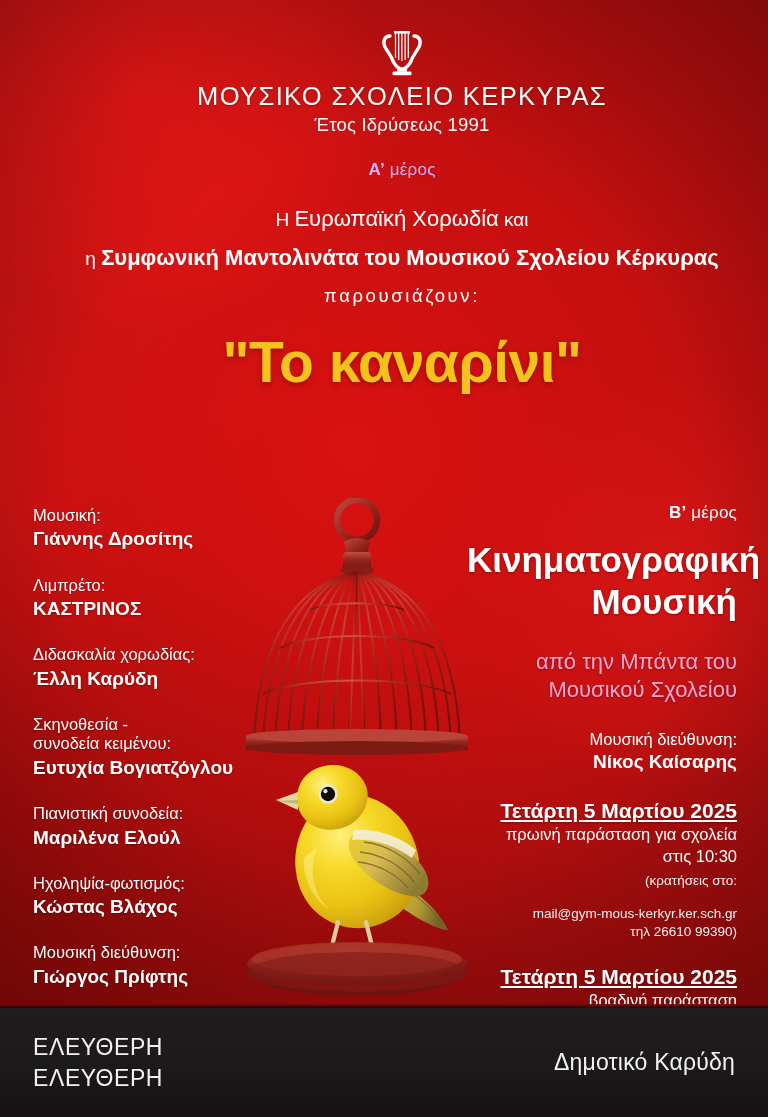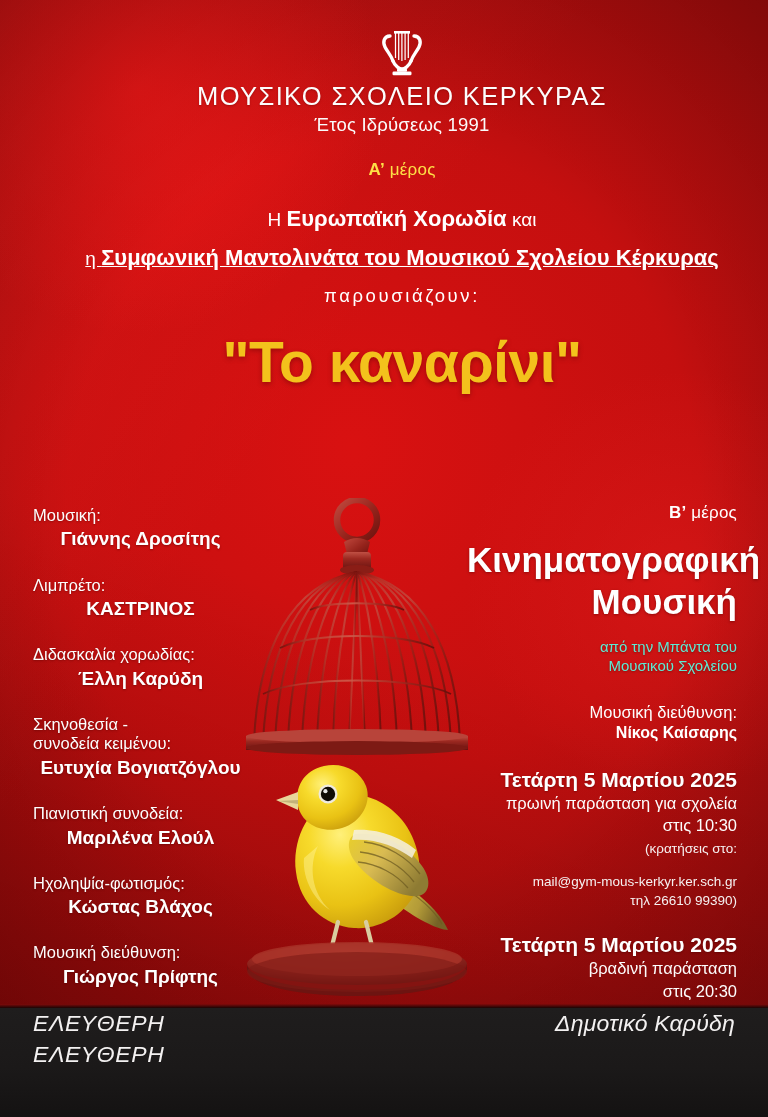--- a/index.html
+++ b/index.html
@@ -58,37 +58,36 @@
     font-size: 18.5px;
     color: #fbfbfb;
     font-weight: 400;
     margin-top: 3px;
     letter-spacing: .2px;
   }
 
   .part-a {
     margin-top: 24px;
     font-size: 17px;
-    color: #fde047;
+    color: #c4b5fd;
     letter-spacing: .2px;
   }
   .part-a b { font-weight: 700; }
 
   .line-choir {
     margin-top: 26px;
     font-size: 19px;
     color: #fff;
   }
-  .line-choir b { font-weight: 700; font-size: 22px; }
+  .line-choir b { font-weight: 400; font-size: 22px; }
 
   .line-mando {
     margin-top: 13px;
     font-size: 19px;
     color: #fff;
-    text-decoration: underline;
   }
   .line-mando b { font-weight: 700; font-size: 22px; }
 
   .line-present {
     margin-top: 14px;
     font-size: 18.5px;
     color: #fff;
     letter-spacing: 2.6px;
   }
   .line-opera {
@@ -133,57 +132,57 @@
     color: #fdfdfd;
     text-shadow: 0 1px 2px rgba(70,0,0,.4);
   }
   .credit .person {
     font-size: 19px;
     font-weight: 700;
     line-height: 1.22;
     margin-top: 2px;
     color: #ffffff;
     text-shadow: 0 1px 2px rgba(70,0,0,.45);
-    text-align: center;
   }
 
   .part-b {
     font-size: 17px;
     color: #fff;
     letter-spacing: .2px;
     margin-bottom: 16px;
   }
   .part-b b { font-weight: 700; }
 
   .rtitle {
     font-size: 35px;
     font-weight: 700;
     line-height: 1.2;
     color: #fff;
     text-shadow: 0 1px 3px rgba(70,0,0,.45);
   }
   .rsub {
-    margin-top: 15px;
-    font-size: 15px;
+    margin-top: 25px;
+    font-size: 22px;
     font-weight: 400;
     line-height: 1.25;
-    color: #5eead4;
+    color: #f9a8d4;
     text-shadow: 0 1px 2px rgba(70,0,0,.4);
   }
 
   .rcredit { margin-top: 27px; }
   .rcredit .role { font-size: 16.5px; color: #fdfdfd; }
-  .rcredit .person { font-size: 16px; font-weight: 700; margin-top: 2px; }
+  .rcredit .person { font-size: 19px; font-weight: 700; margin-top: 2px; }
 
   .showblock { margin-top: 26px; }
   .show-date {
     font-size: 21px;
     font-weight: 700;
     color: #fff;
     text-shadow: 0 1px 2px rgba(70,0,0,.45);
+    text-decoration: underline;
   }
   .show-line {
     font-size: 16.5px;
     font-weight: 400;
     color: #fdfdfd;
     line-height: 1.3;
     margin-top: 1px;
   }
   .show-small {
     font-size: 13.5px;
@@ -216,23 +215,23 @@
     content: "";
     position: absolute;
     left: 0; right: 0; top: -4px;
     height: 4px;
     background: linear-gradient(180deg, rgba(130,10,10,.9), rgba(25,5,5,1));
   }
   .footer-inner {
     position: relative;
     height: 100%;
     display: flex;
+    align-items: center;
     justify-content: space-between;
     padding: 0 33px;
-    font-style: italic;
   }
   .foot-left {
     font-size: 23px;
     line-height: 1.33;
     color: #f3f1f1;
     letter-spacing: .6px;
     text-align: left;
   }
   .foot-right {
     font-size: 23px;

